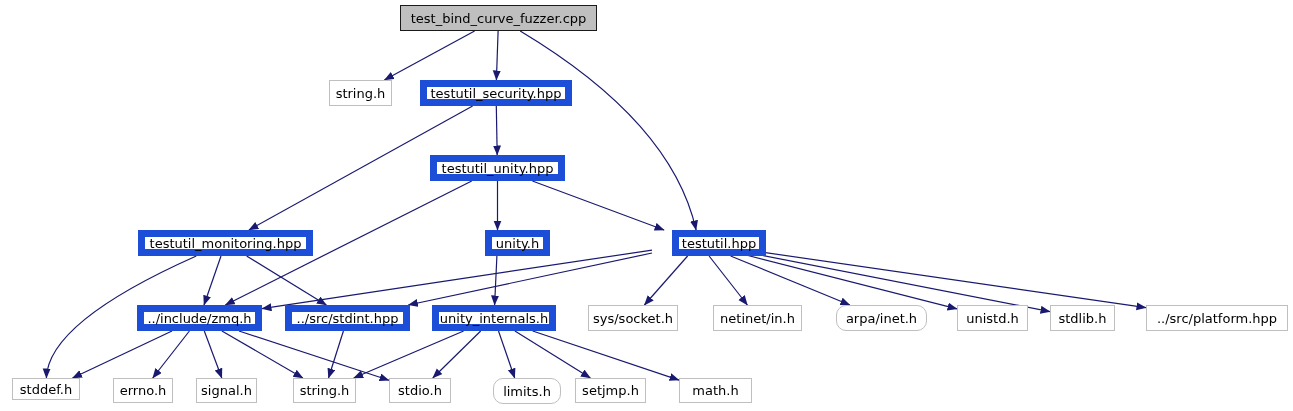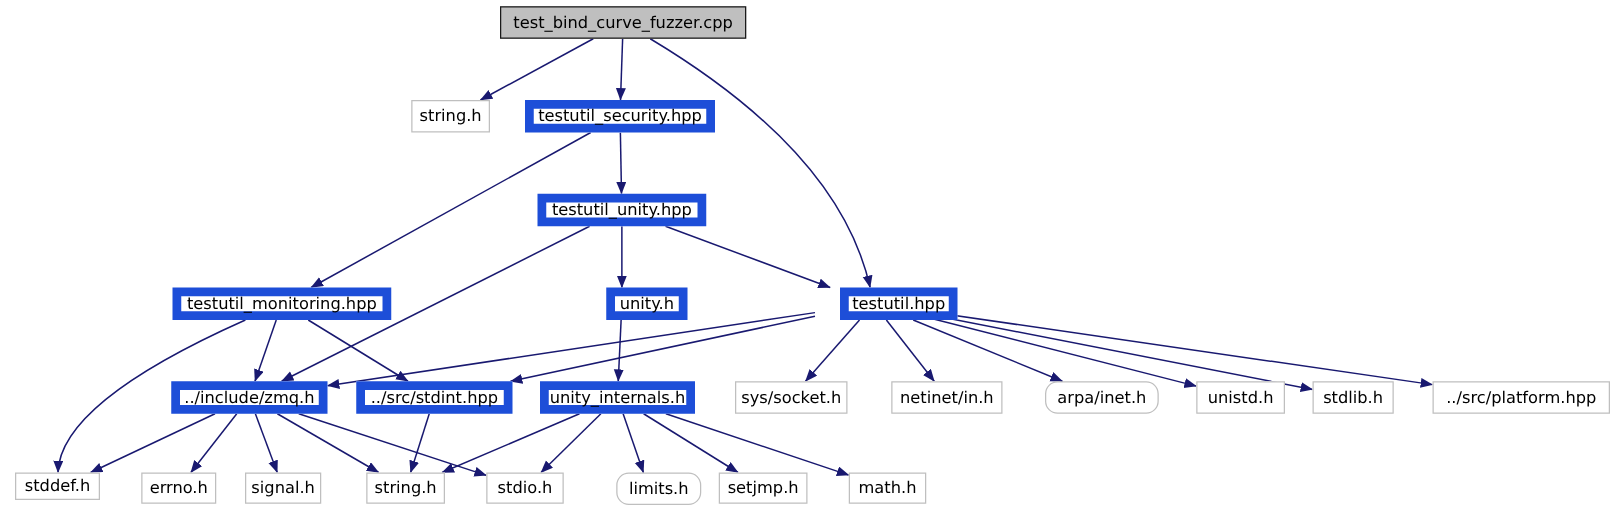--- a/index.html
+++ b/index.html
@@ -131,16 +131,16 @@
     </div>
     <div class="node external" style="left: 389px; top: 378px; width: 62px; height: 25px;">
       <span>stdio.h</span>
     </div>
     <div class="node external" style="left: 493px; top: 378px; width: 68px; height: 26px; border-radius: 10px;">
       <span>limits.h</span>
     </div>
     <div class="node external" style="left: 575px; top: 378px; width: 71px; height: 25px;">
       <span>setjmp.h</span>
     </div>
-    <div class="node external" style="left: 679px; top: 378px; width: 62px; height: 25px;">
+    <div class="node external" style="left: 679px; top: 378px; width: 73px; height: 25px;">
       <span>math.h</span>
     </div>
   </div>
 
 </body></html>

